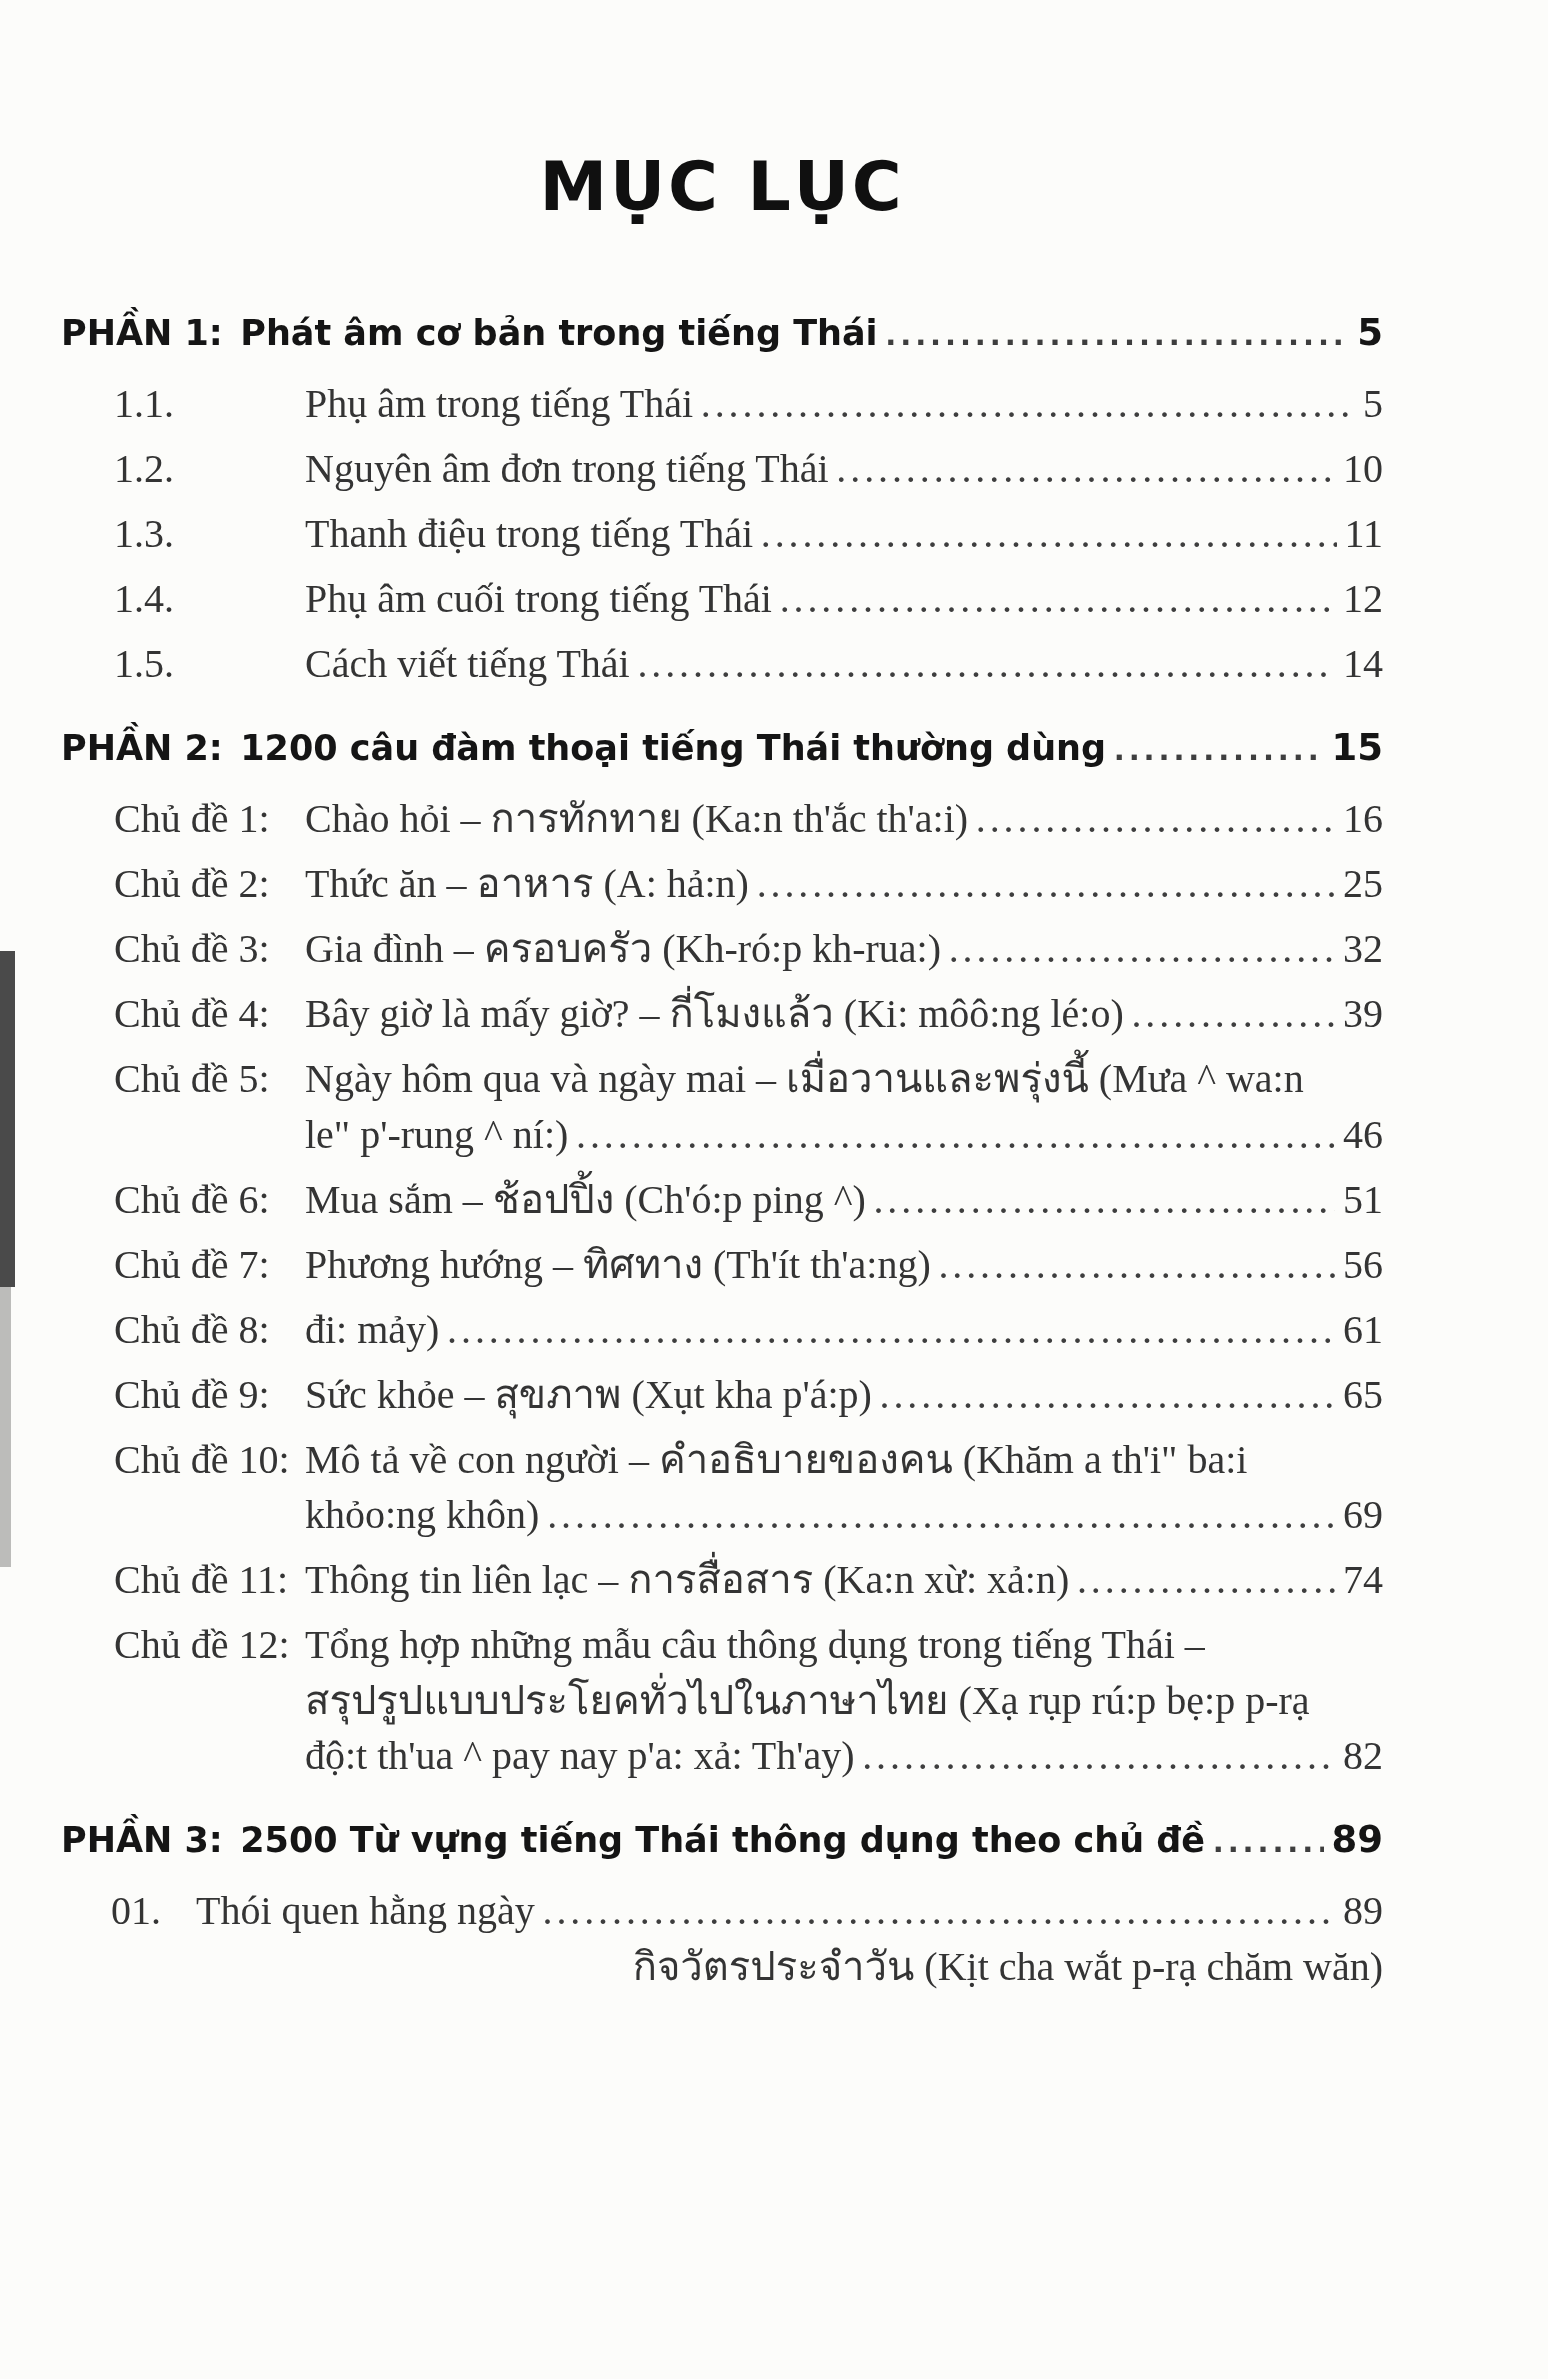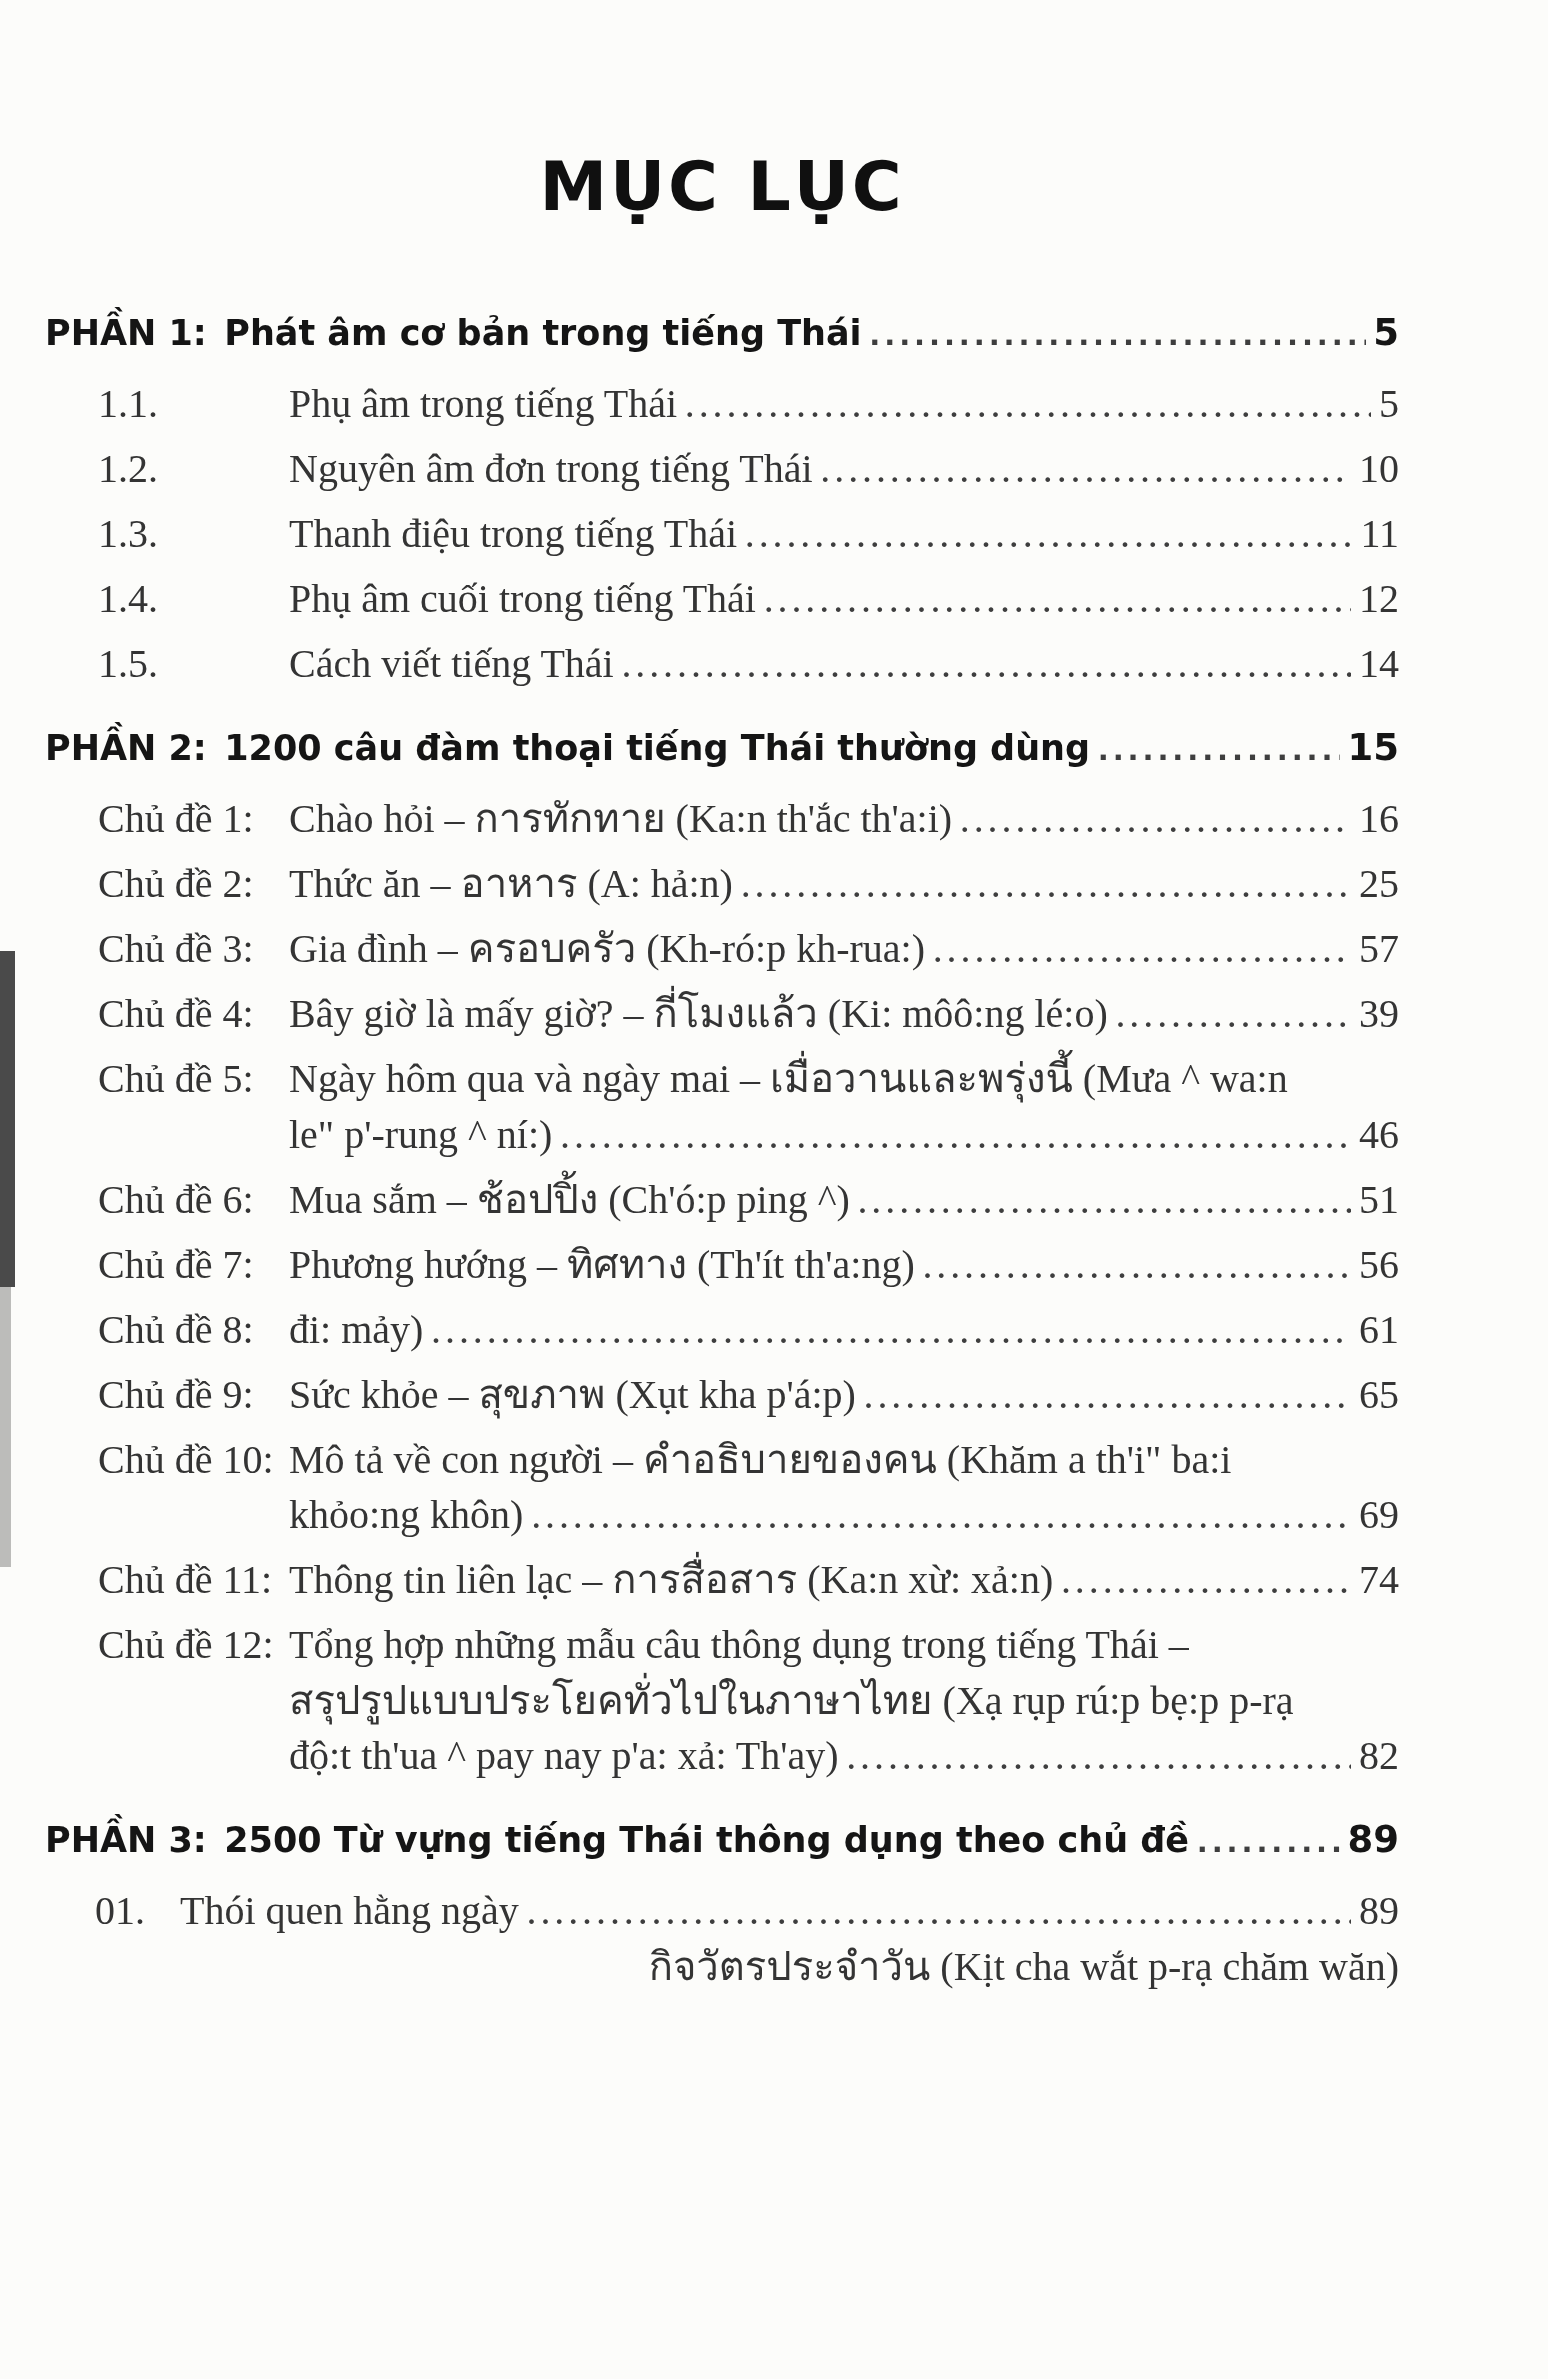--- a/index.html
+++ b/index.html
@@ -17,21 +17,21 @@
   .doc-title {
     margin:0 0 85px 0;
     text-align:center;
     font-family:"DejaVu Sans", sans-serif;
     font-weight:bold;
     font-size:68px;
     letter-spacing:2.9px;
     color:#101010;
   }
 
-  .section { margin:0; }
+  .section { margin:16px; }
   .heading {
     display:flex; align-items:baseline;
     font-family:"DejaVu Sans", sans-serif;
     font-weight:bold;
     font-size:35px;
     color:#151515;
     margin:41px 0 29px 0;
   }
   .heading .hlabel { white-space:nowrap; margin-right:17.4px; }
   .heading .htitle { white-space:nowrap;text-align:center; }
@@ -166,21 +166,21 @@
                 <span class="pg">25</span>
               </div>
             </div>
           </div>
           <div class="row">
             <span class="num">Chủ đề 3:</span>
             <div class="body">
               <div class="line">
                 <span class="txt">Gia đình – ครอบครัว (Kh-ró:p kh-rua:)</span>
                 <span class="dots">............................................................................................................................................................................................................................</span>
-                <span class="pg">57</span>
+                <span class="pg">32</span>
               </div>
             </div>
           </div>
           <div class="row">
             <span class="num">Chủ đề 4:</span>
             <div class="body">
               <div class="line">
                 <span class="txt">Bây giờ là mấy giờ? – กี่โมงแล้ว (Ki: môô:ng lé:o)</span>
                 <span class="dots">............................................................................................................................................................................................................................</span>
                 <span class="pg">39</span>

